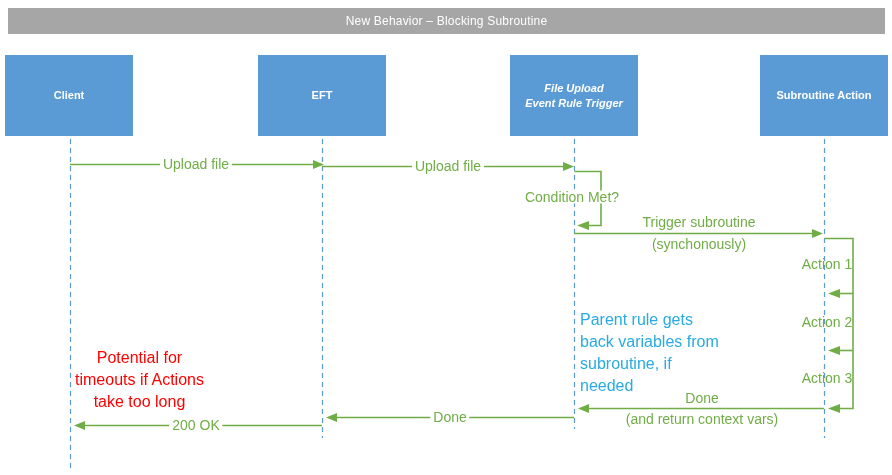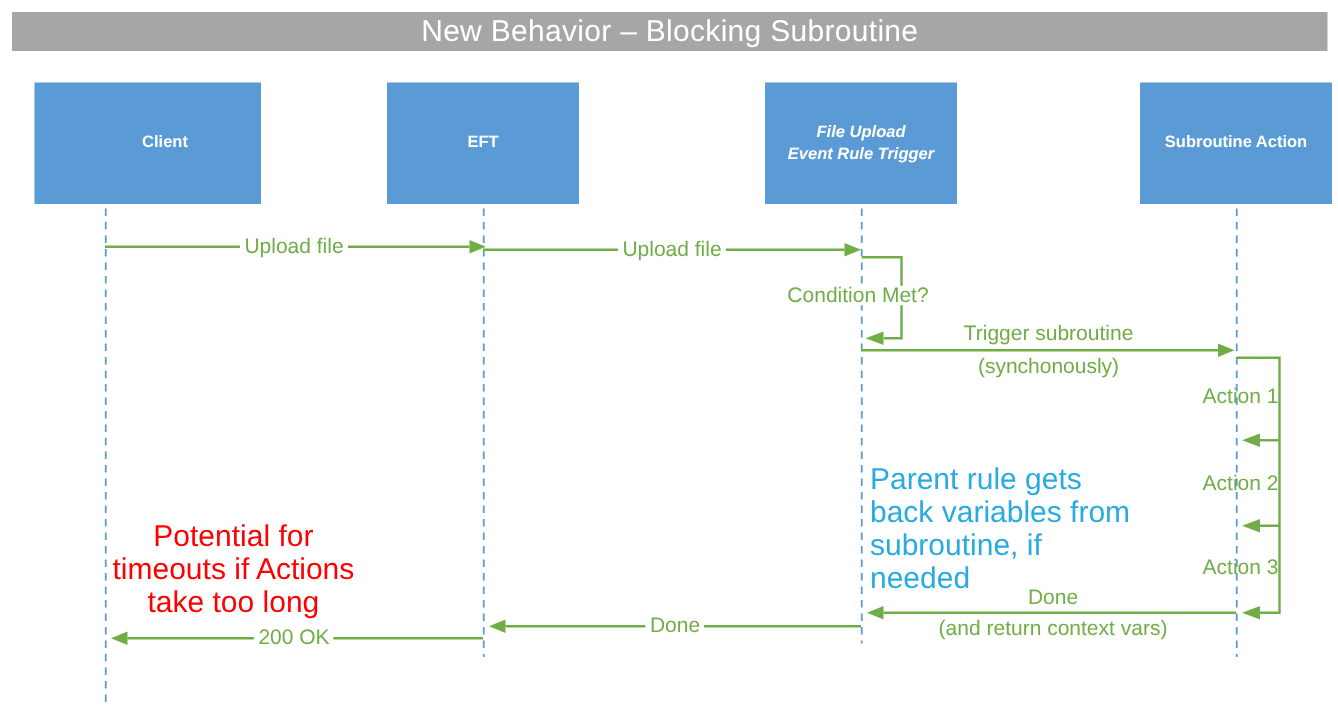--- a/index.html
+++ b/index.html
@@ -9,46 +9,46 @@
     --title-gray:#a6a6a6;
     --note-red:#ff0000;
     --note-cyan:#29abe2;
   }
   html,body{margin:0;padding:0;background:#fff;}
   body{font-family:"Liberation Sans",sans-serif;}
   .stage{position:relative;width:892px;height:475px;background:#fff;overflow:hidden;}
 
   .titlebar{
     position:absolute;left:8px;top:8px;width:877px;height:26px;
-    background:var(--title-gray);color:#fff;font-size:20px;
+    background:var(--title-gray);color:#fff;font-size:12px;
     display:flex;align-items:center;justify-content:center;letter-spacing:.2px;
   }
 
   .actor{
     position:absolute;top:55px;width:128px;height:81px;background:var(--actor-blue);
     color:#fff;font-size:11px;font-weight:bold;display:flex;flex-direction:column;
     align-items:center;justify-content:center;text-align:center;line-height:15px;
   }
-  .actor-client{left:23px;padding-left:23px;}
+  .actor-client{left:5px;}
   .actor-eft{left:258px;}
   .actor-trigger{left:510px;font-style:italic;}
   .actor-subroutine{left:760px;}
 
   svg.connectors{position:absolute;left:0;top:0;}
   .lifeline{stroke:var(--lifeline-blue);stroke-width:1.2;stroke-dasharray:5 4;fill:none;}
   .msg{stroke:var(--arrow-green);stroke-width:1.6;fill:none;}
   .head{fill:var(--arrow-green);stroke:none;}
 
   .lbl{
     position:absolute;transform:translate(-50%,-50%);
     color:var(--arrow-green);font-size:14px;white-space:nowrap;line-height:13px;
   }
   .lbl.bg{background:#fff;padding:0 3px;}
 
-  .note{position:absolute;white-space:nowrap;font-size:20px;line-height:22px;}
+  .note{position:absolute;white-space:nowrap;font-size:16px;line-height:22px;}
   .note-red{left:75px;top:347px;color:var(--note-red);text-align:center;}
   .note-cyan{left:580px;top:309px;color:var(--note-cyan);}
 </style>
 </head>
 <body>
 
 <div class="stage">
 
   <div class="titlebar">
     <span>New Behavior  – Blocking Subroutine</span>

